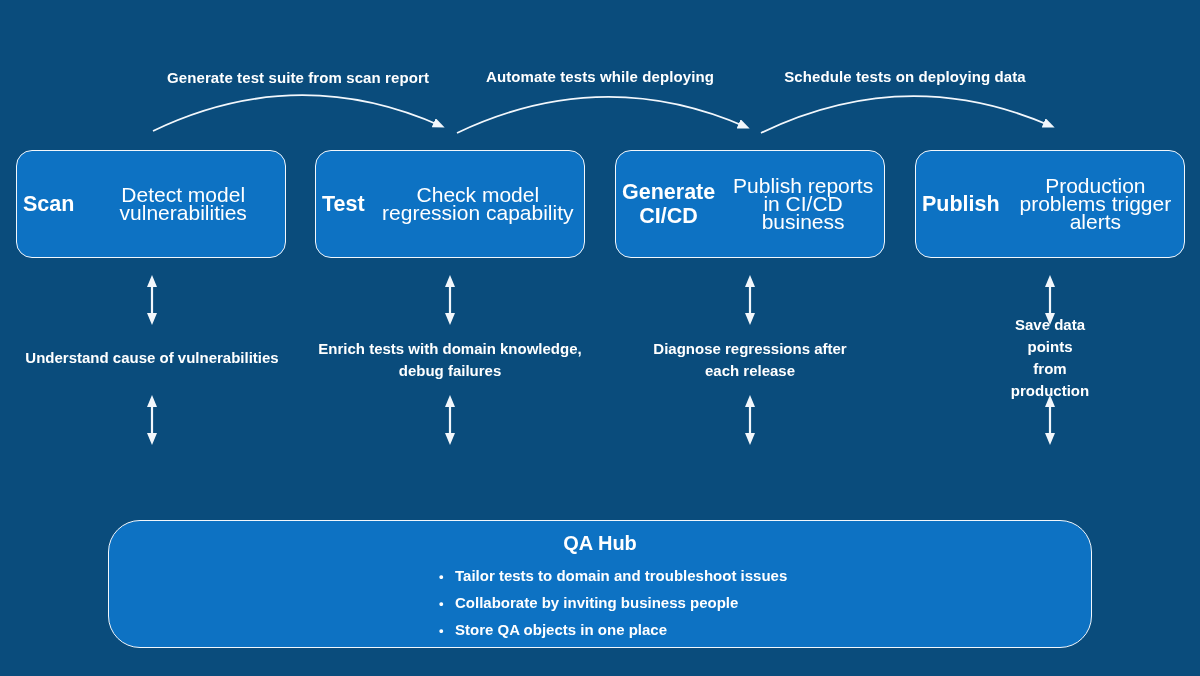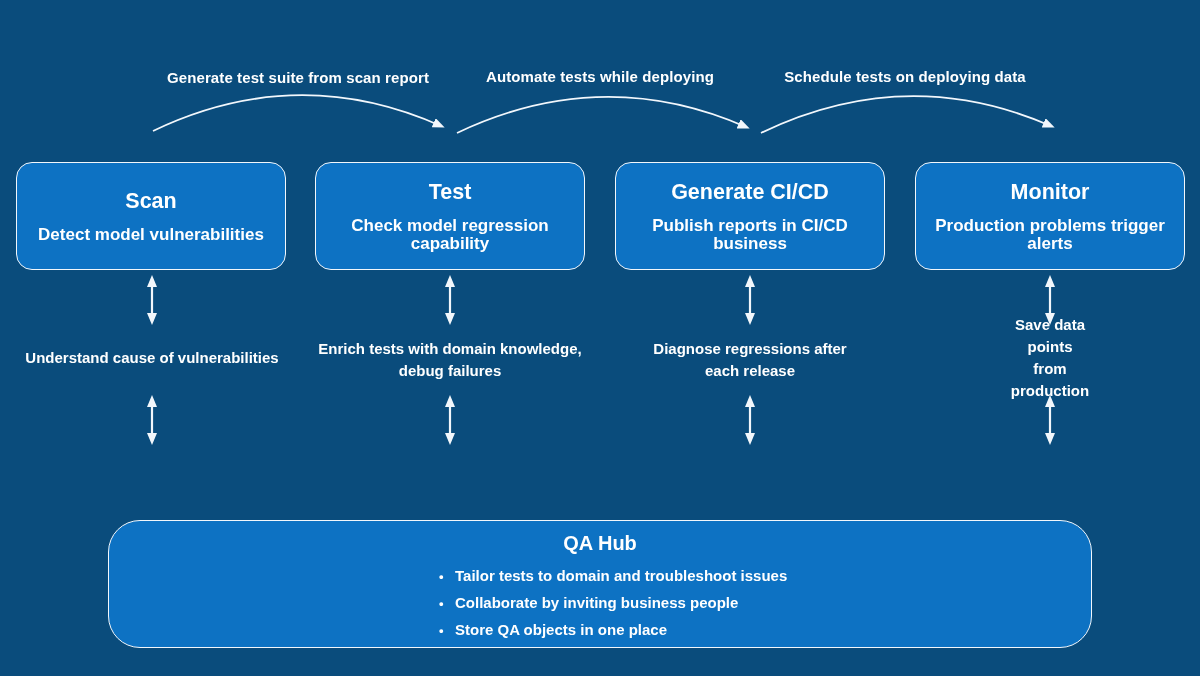--- a/index.html
+++ b/index.html
@@ -23,25 +23,25 @@
   .flow-label{
     position:absolute;transform:translate(-50%,-50%);
     font-size:15px;font-weight:700;white-space:nowrap;letter-spacing:.1px;
   }
 
   .stage{
     position:absolute;top:150px;width:270px;height:108px;box-sizing:border-box;
     background:var(--card);
     border:1.6px solid var(--edge);
     border-radius:16px;
-    display:flex;flex-direction:column;align-items:center;justify-content:center;
-    gap:13px;text-align:center;padding:0 6px;margin-top:12px;
+    display:flex;flex-direction:row;align-items:center;justify-content:center;
+    gap:13px;text-align:center;padding:0 6px;
   }
   .stage-title{font-size:21.5px;font-weight:700;line-height:24px;}
-  .stage-sub{font-size:17px;font-weight:700;line-height:18px;}
+  .stage-sub{font-size:21px;font-weight:400;line-height:18px;}
 
   .note{
     position:absolute;transform:translate(-50%,-50%);
     font-size:15px;font-weight:700;line-height:22px;
     text-align:center;white-space:pre-line;
   }
 
   .hub{
     position:absolute;left:108px;top:473px;width:984px;height:128px;box-sizing:border-box;
     background:var(--card);
@@ -91,21 +91,21 @@
   </div>
   <div class="stage" style="left:315px">
     <div class="stage-title">Test</div>
     <div class="stage-sub">Check model regression capability</div>
   </div>
   <div class="stage" style="left:615px">
     <div class="stage-title">Generate CI/CD</div>
     <div class="stage-sub">Publish reports in CI/CD business</div>
   </div>
   <div class="stage" style="left:915px">
-    <div class="stage-title">Monitor</div>
+    <div class="stage-title">Publish</div>
     <div class="stage-sub">Production problems trigger alerts</div>
   </div>
 
   <div class="note" style="left:152px;top:358px">Understand cause of vulnerabilities</div>
   <div class="note" style="left:450px;top:360px">Enrich tests with domain knowledge,
 debug failures</div>
   <div class="note" style="left:750px;top:360px">Diagnose regressions after
 each release</div>
   <div class="note" style="left:1050px;top:358px">Save data points from production</div>
 

